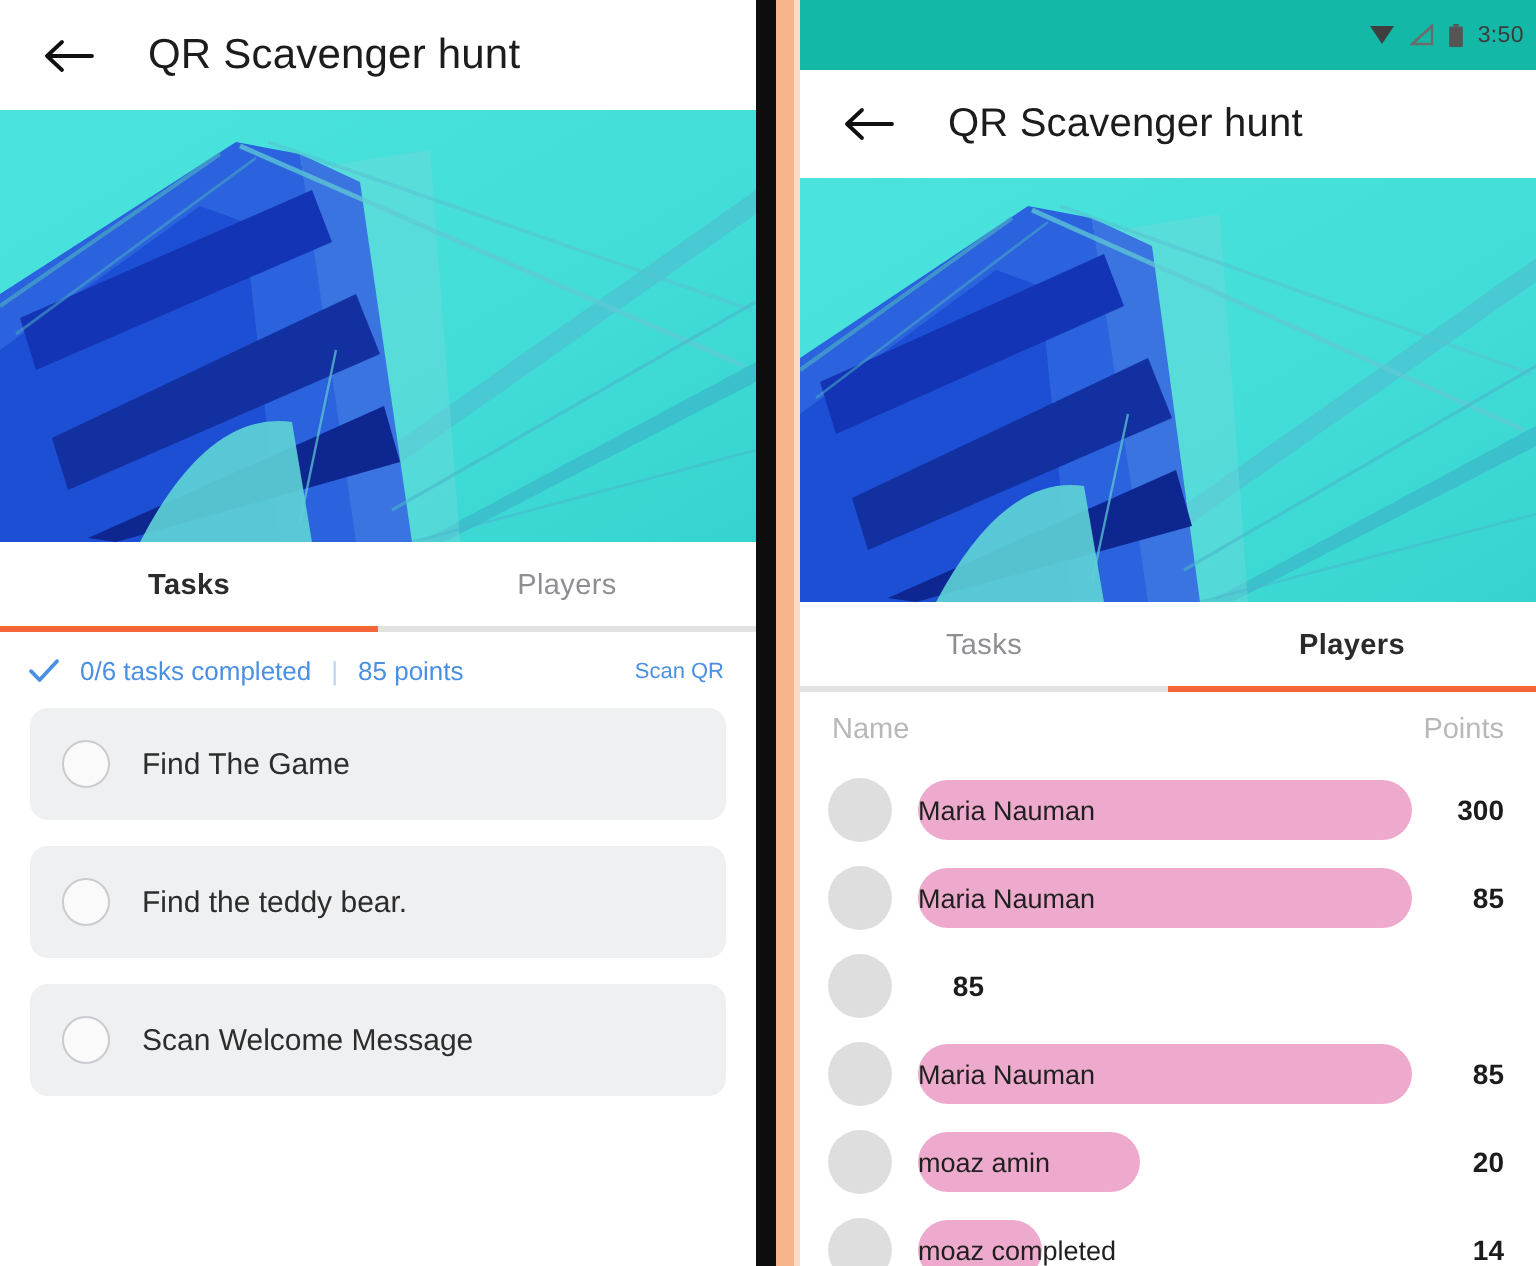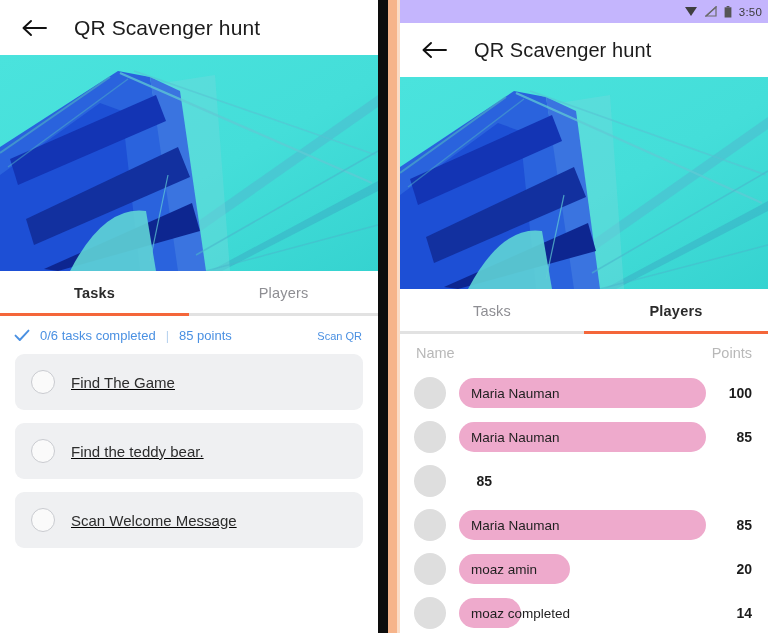--- a/index.html
+++ b/index.html
@@ -72,21 +72,21 @@
     display: flex; align-items: center;
     padding: 12px 16px 11px 14px;
     font-size: 13px;
     color: #4a90e2;
   }
   .check-icon { margin-right: 10px; display: flex; align-items: center; }
   .status-sep { color: #b9d3ef; margin: 0 10px; }
   .scan-qr { margin-left: auto; color: #4a90e2; font-size: 11px; }
 
   
-  .task-list { padding: 0 15px; text-decoration: underline; }
+  .task-list { padding: 0 15px; }
   .task-card {
     height: 56px;
     background: #eff0f2;
     border-radius: 9px;
     display: flex; align-items: center;
     padding-left: 16px;
     margin-bottom: 13px;
   }
   .task-radio {
     width: 24px; height: 24px;
@@ -108,22 +108,22 @@
   .divider .peach-light { width: 3px; background: #fbdcc6; height: 100%; }
 
   
   .panel-right {
     position: relative;
     width: 368px; height: 633px;
     background: #ffffff;
     overflow: hidden;
   }
   .statusbar {
-    height: 23px; width: 100%;
-    background: #c4b5fd;
+    height: 35px; width: 100%;
+    background: #14b8a6;
     display: flex; align-items: center; justify-content: flex-end;
     padding-right: 6px;
     gap: 7px;
   }
   .sb-icon { display: flex; align-items: center; }
   .sb-time {
     font-size: 11.5px; color: #3c3c3c;
     letter-spacing: .2px;
   }
   .appbar-r { height: 54px; padding-left: 14px; }
@@ -157,21 +157,20 @@
   .bar {
     position: absolute; left: 0; top: 0;
     height: 30px;
     background: #eeaacc;
     border-radius: 15px;
   }
   .bar-name {
     position: relative;
     font-size: 13.5px;
     color: #1f1f1f;
-    padding-left: 12px;
     white-space: nowrap;
     font-weight: 500;
   }
   .row-points {
     width: 40px; text-align: right;
     font-size: 14px; color: #1c1c1c;
     font-weight: 700;
     flex: 0 0 auto;
     margin-left: 6px;
   }
@@ -348,21 +347,21 @@
       <span class="pts">Points</span>
     </div>
 
     <div>
       <div class="player-row">
         <div class="avatar"></div>
         <div class="bar-wrap">
           <div class="bar" style="width: 100%; background: rgb(238, 170, 204);"></div>
           <div class="bar-name">Maria Nauman</div>
         </div>
-        <div class="row-points">100</div>
+        <div class="row-points">300</div>
       </div>
       <div class="player-row">
         <div class="avatar"></div>
         <div class="bar-wrap">
           <div class="bar" style="width: 100%; background: rgb(238, 170, 204);"></div>
           <div class="bar-name">Maria Nauman</div>
         </div>
         <div class="row-points">85</div>
       </div>
       <div class="player-row">

